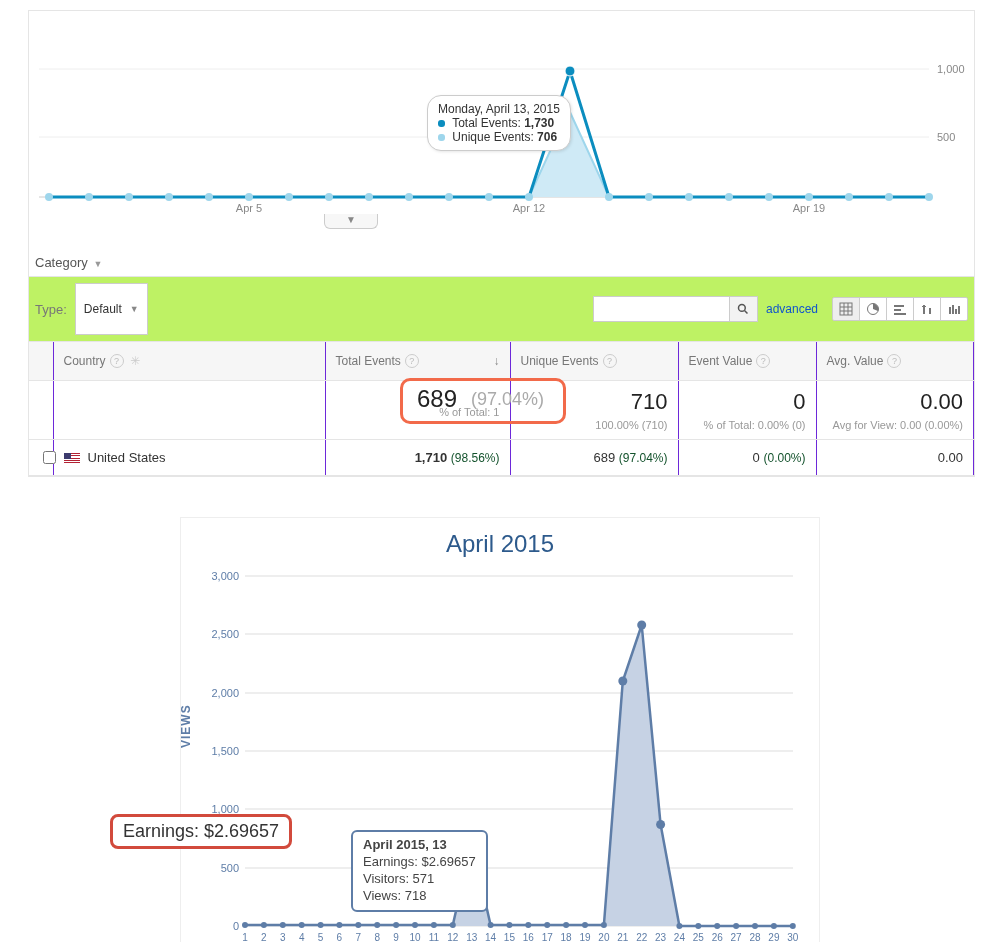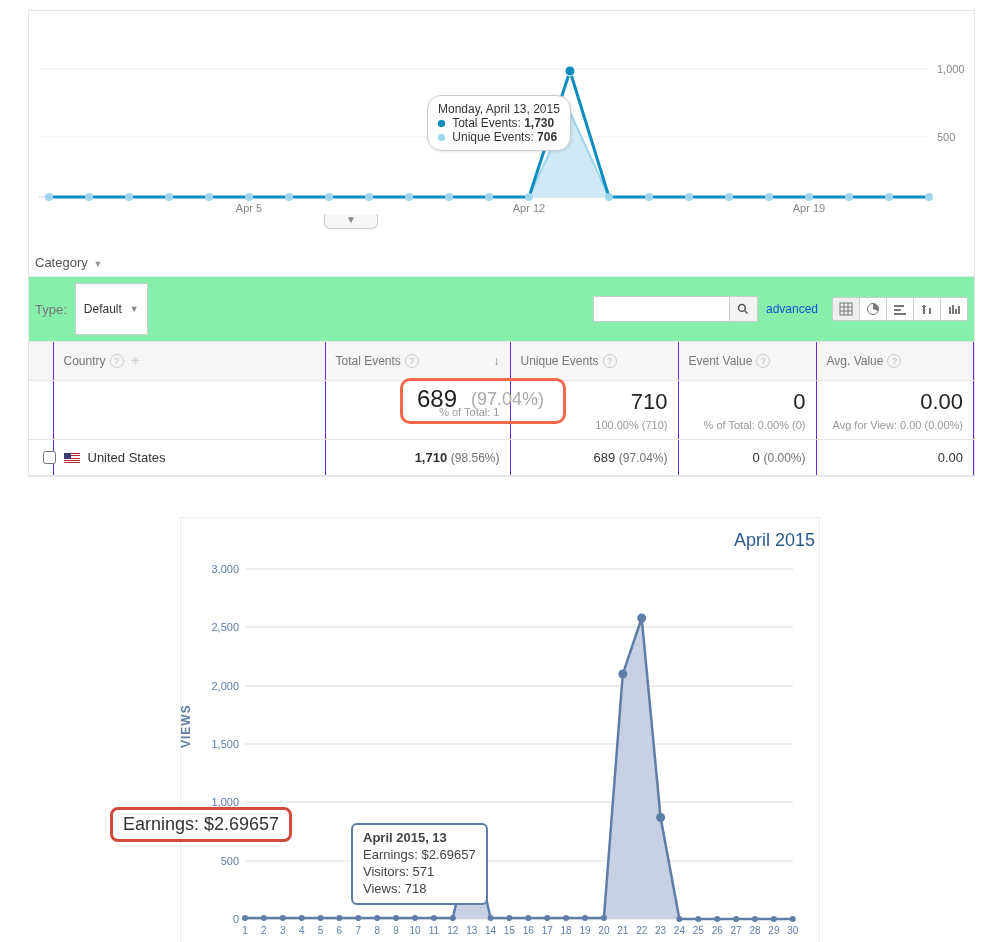--- a/index.html
+++ b/index.html
@@ -8,21 +8,21 @@
   .ga-panel{border:1px solid #e5e5e5;margin:10px 0 40px 28px;width:945px}
   .ga-chart{position:relative;height:210px;padding:4px 0 0 0}
   .ga-chart svg{display:block}
   .ga-tooltip{position:absolute;left:398px;top:84px;border:1px solid #ccc;background:#fff;padding:6px 10px;font-size:12px;border-radius:14px;box-shadow:1px 1px 3px rgba(0,0,0,.1)}
   .ga-tooltip .dot{display:inline-block;width:7px;height:7px;border-radius:3px;margin-right:4px;vertical-align:middle}
   .ga-expand{position:absolute;left:295px;top:203px;width:52px;height:14px;border:1px solid #ccc;border-top:none;border-radius:0 0 6px 6px;background:#f7f7f7;text-align:center;font-size:10px;line-height:12px;color:#888}
   
   .dim-row{padding:30px 6px 6px 6px;font-size:13px;color:#555}
   .dim-row .carat{font-size:9px;color:#999;margin-left:2px}
   
-  .ctrl-row{display:flex;align-items:center;gap:8px;padding:6px;border-top:1px solid #e5e5e5;border-bottom:1px solid #e5e5e5;background:#86efac}
+  .ctrl-row{display:flex;align-items:center;gap:8px;padding:6px;border-top:1px solid #e5e5e5;border-bottom:1px solid #e5e5e5;background:#bef264}
   .ctrl-row .lbl{color:#777}
   .type-select{display:inline-flex;align-items:center;border:1px solid #ccc;background:#fff;padding:18px 8px;border-radius:0;font-size:12px;cursor:pointer}
   .type-select .tri{margin-left:8px;font-size:9px;color:#888}
   .spacer{flex:1}
   .search-box{display:flex;align-items:center;border:1px solid #ccc;background:#fff}
   .search-box input{border:none;outline:none;width:123px;height:20px;padding:2px 6px;font-size:12px}
   .search-box button{width:28px;height:24px;border:none;border-left:1px solid #ccc;background:#f3f3f3;cursor:pointer;display:flex;align-items:center;justify-content:center}
   .advanced{color:#1155cc;font-size:12px;cursor:pointer}
   .view-btns{display:flex;border:1px solid #ccc;border-radius:2px;overflow:hidden;margin-left:6px}
   .view-btns span{width:26px;height:22px;display:flex;align-items:center;justify-content:center;border-right:1px solid #ccc;background:#fff;cursor:pointer}
@@ -33,29 +33,29 @@
   table.ga-table th,table.ga-table td{border-right:1px solid #6d28d9;border-bottom:1px solid #e5e5e5;padding:8px 10px;vertical-align:middle}
   table.ga-table th{background:#f6f6f6;font-weight:normal;color:#777;font-size:12px;text-align:left;height:22px}
   .hdr-country{width:290px}
   .hdr-num{text-align:right}
   .help{display:inline-block;width:12px;height:12px;border:1px solid #ccc;border-radius:50%;font-size:9px;line-height:12px;text-align:center;color:#bbb;margin-left:4px;vertical-align:middle}
   .sort-arrow{float:right;color:#888;font-size:12px}
   .sub-right{font-size:11px;color:#999;display:block;text-align:right;margin-top:4px}
   .big-right{font-size:22px;color:#222;display:block;text-align:right}
   .metric-cell{text-align:right}
   .row-val{text-align:right;font-size:13px}
-  .row-val .pct{color:#737373;font-size:12px}
+  .row-val .pct{color:#14532d;font-size:12px}
   .row-val b{font-weight:bold}
   .flag{display:inline-block;width:16px;height:11px;margin-right:8px;vertical-align:middle;background:linear-gradient(#b22234 0 8%,#fff 8% 16%,#b22234 16% 24%,#fff 24% 32%,#b22234 32% 40%,#fff 40% 48%,#b22234 48% 56%,#fff 56% 64%,#b22234 64% 72%,#fff 72% 80%,#b22234 80% 88%,#fff 88% 100%);position:relative}
   .flag::before{content:'';position:absolute;left:0;top:0;width:7px;height:6px;background:#3c3b6e}
   .hl-box{position:absolute;border:3px solid #f26a4a;border-radius:10px;pointer-events:none}
   .ga-panel{position:relative}
   
   .views-panel{width:630px;margin:0 auto 30px auto;border:1px solid #eee;padding:10px 4px 6px 4px;position:relative}
-  .views-title{text-align:right;color:#2d5a8c;font-size:18px;margin:2px 0 8px}
+  .views-title{text-align:center;color:#2d5a8c;font-size:24px;margin:2px 0 8px}
   .views-chart{position:relative;height:390px}
   .views-chart svg{display:block}
   .views-tooltip{position:absolute;left:166px;top:264px;border:2px solid #5e7da7;background:#fff;border-radius:6px;padding:5px 10px;font-size:13px;color:#444;line-height:1.3}
   .earn-badge{position:absolute;left:-75px;top:248px;border:3px solid #d24a3c;background:#fff;border-radius:8px;padding:4px 10px;font-size:18px;color:#333;white-space:nowrap}
   .views-ylabel{position:absolute;left:-2px;top:230px;transform:rotate(-90deg);transform-origin:left top;color:#5e7da7;font-size:12px;font-weight:bold;letter-spacing:1px}
   .views-xlabel{text-align:center;color:#5e7da7;font-size:12px;font-weight:bold;letter-spacing:1px;margin-top:4px}
   
   .ico-search{width:12px;height:12px}
   .ico-search circle{fill:none;stroke:#555;stroke-width:2}
   .ico-search line{stroke:#555;stroke-width:2}

